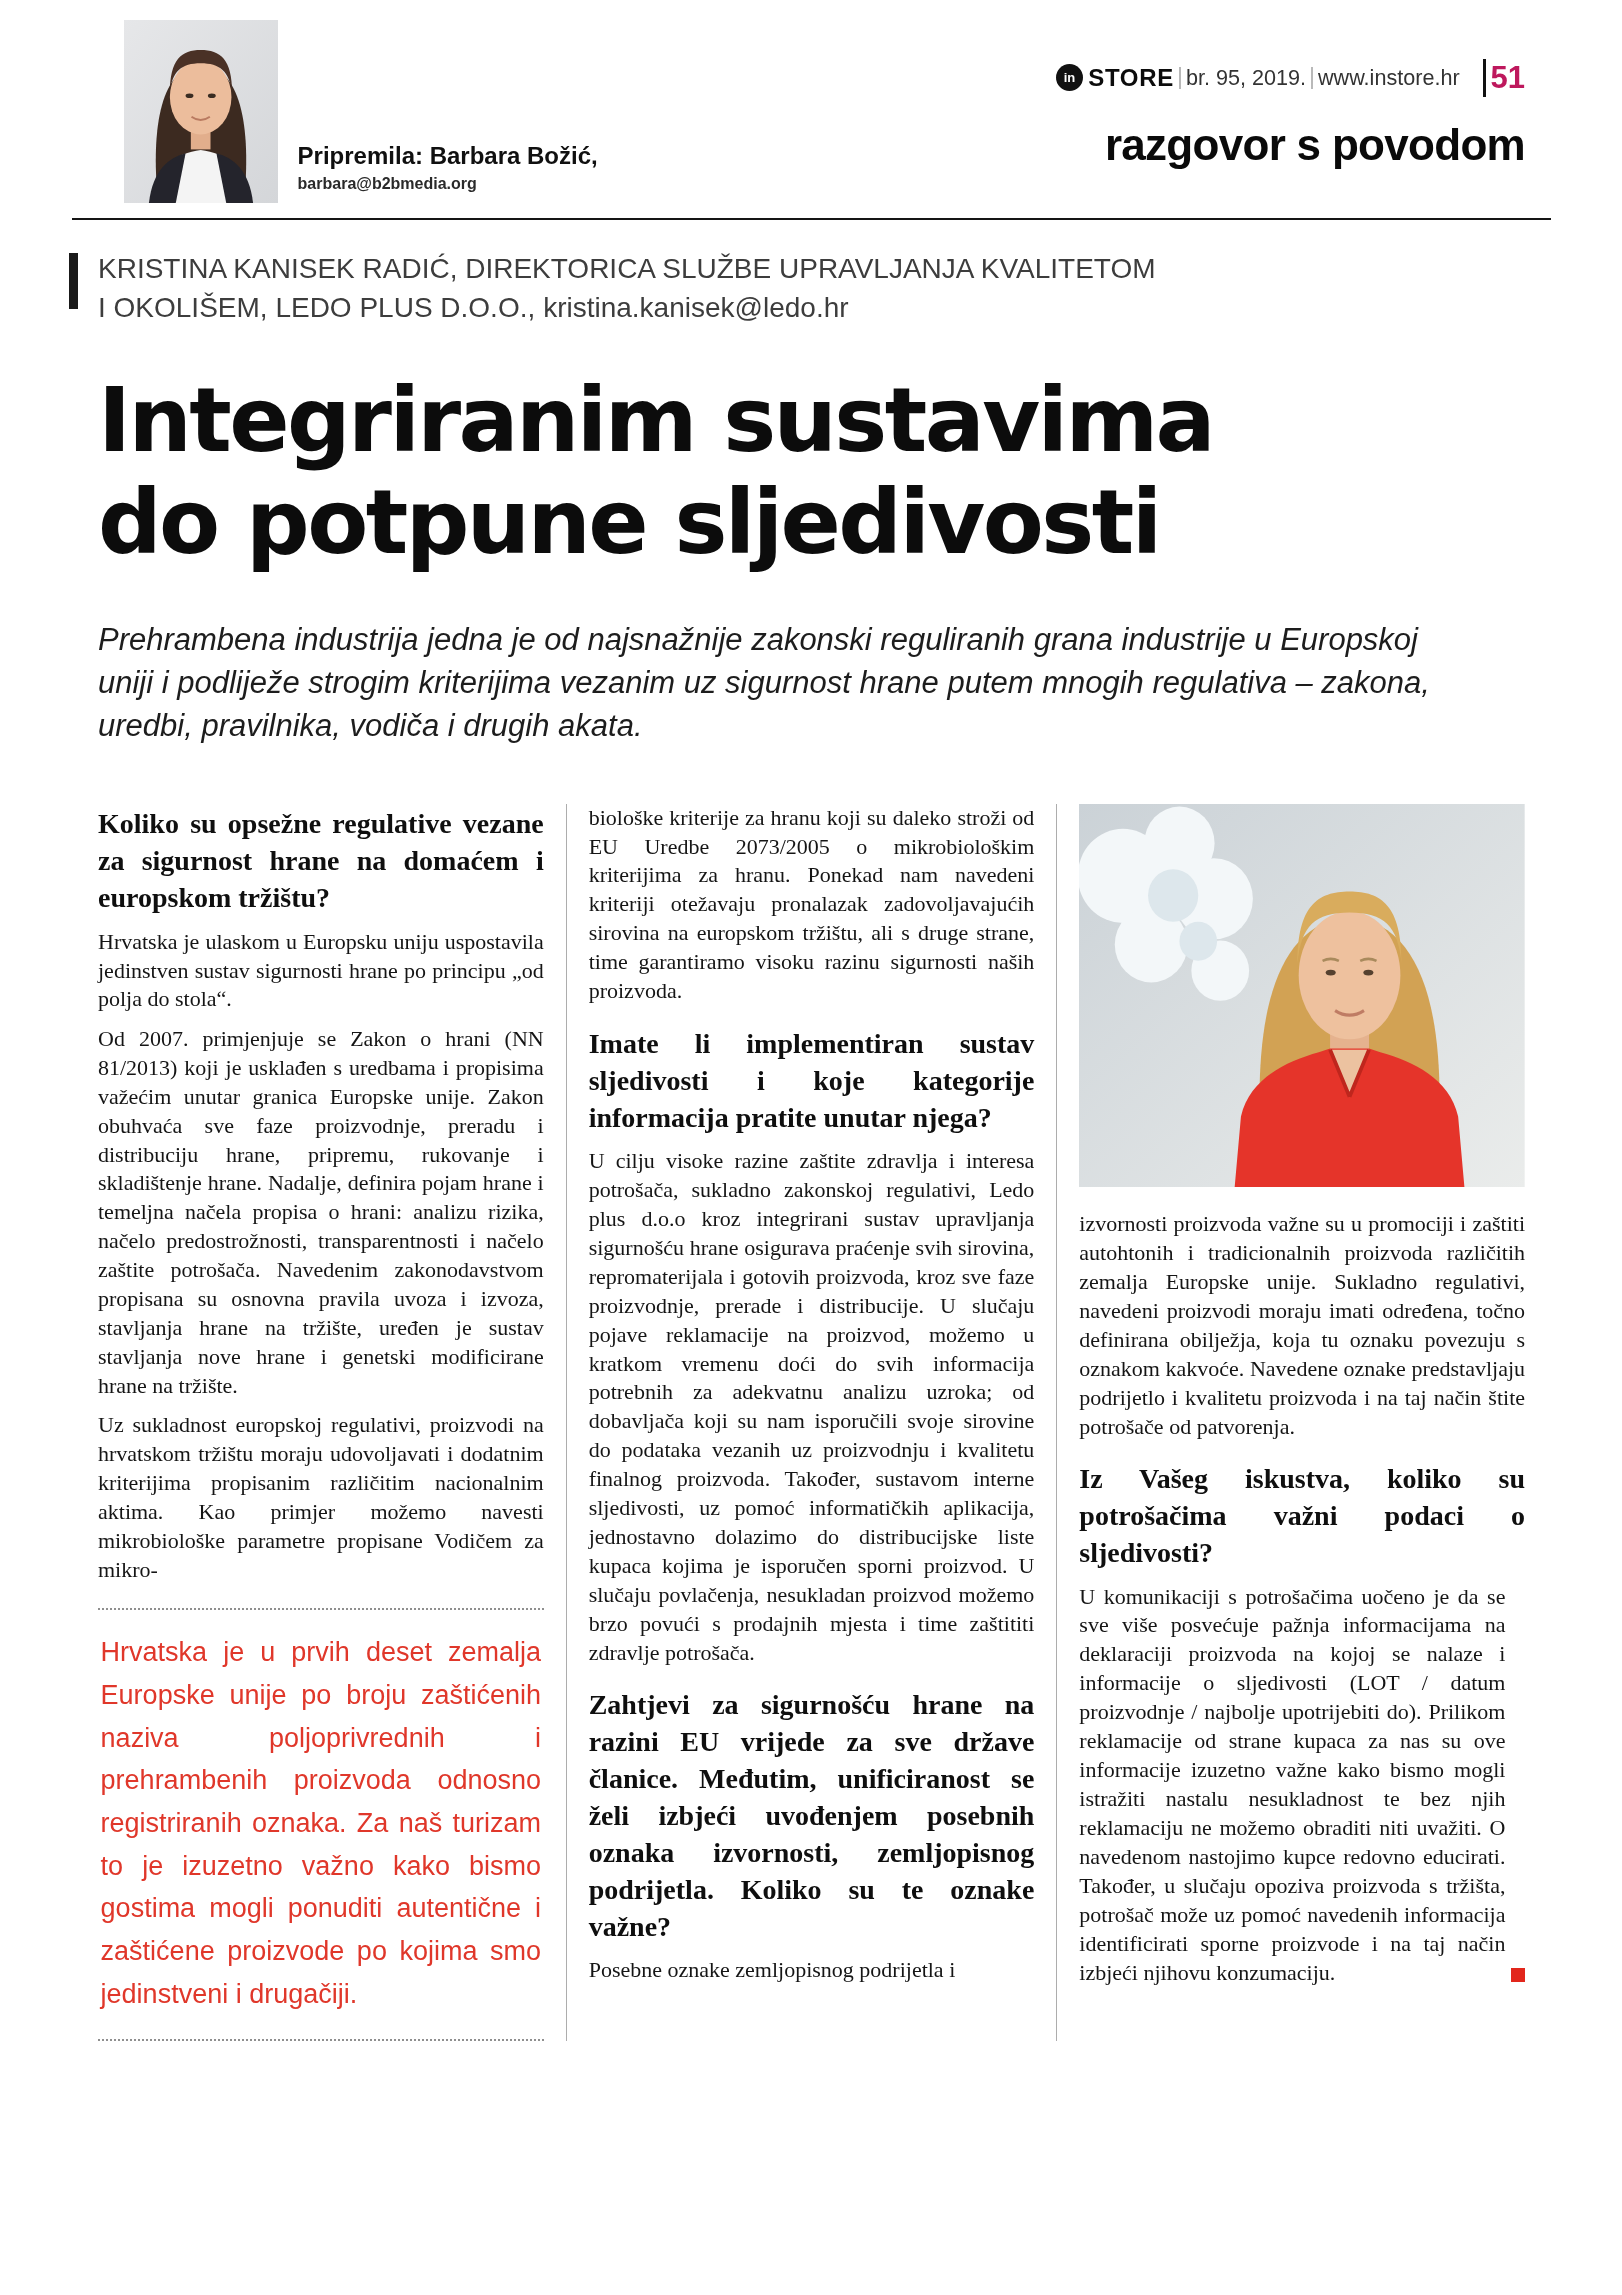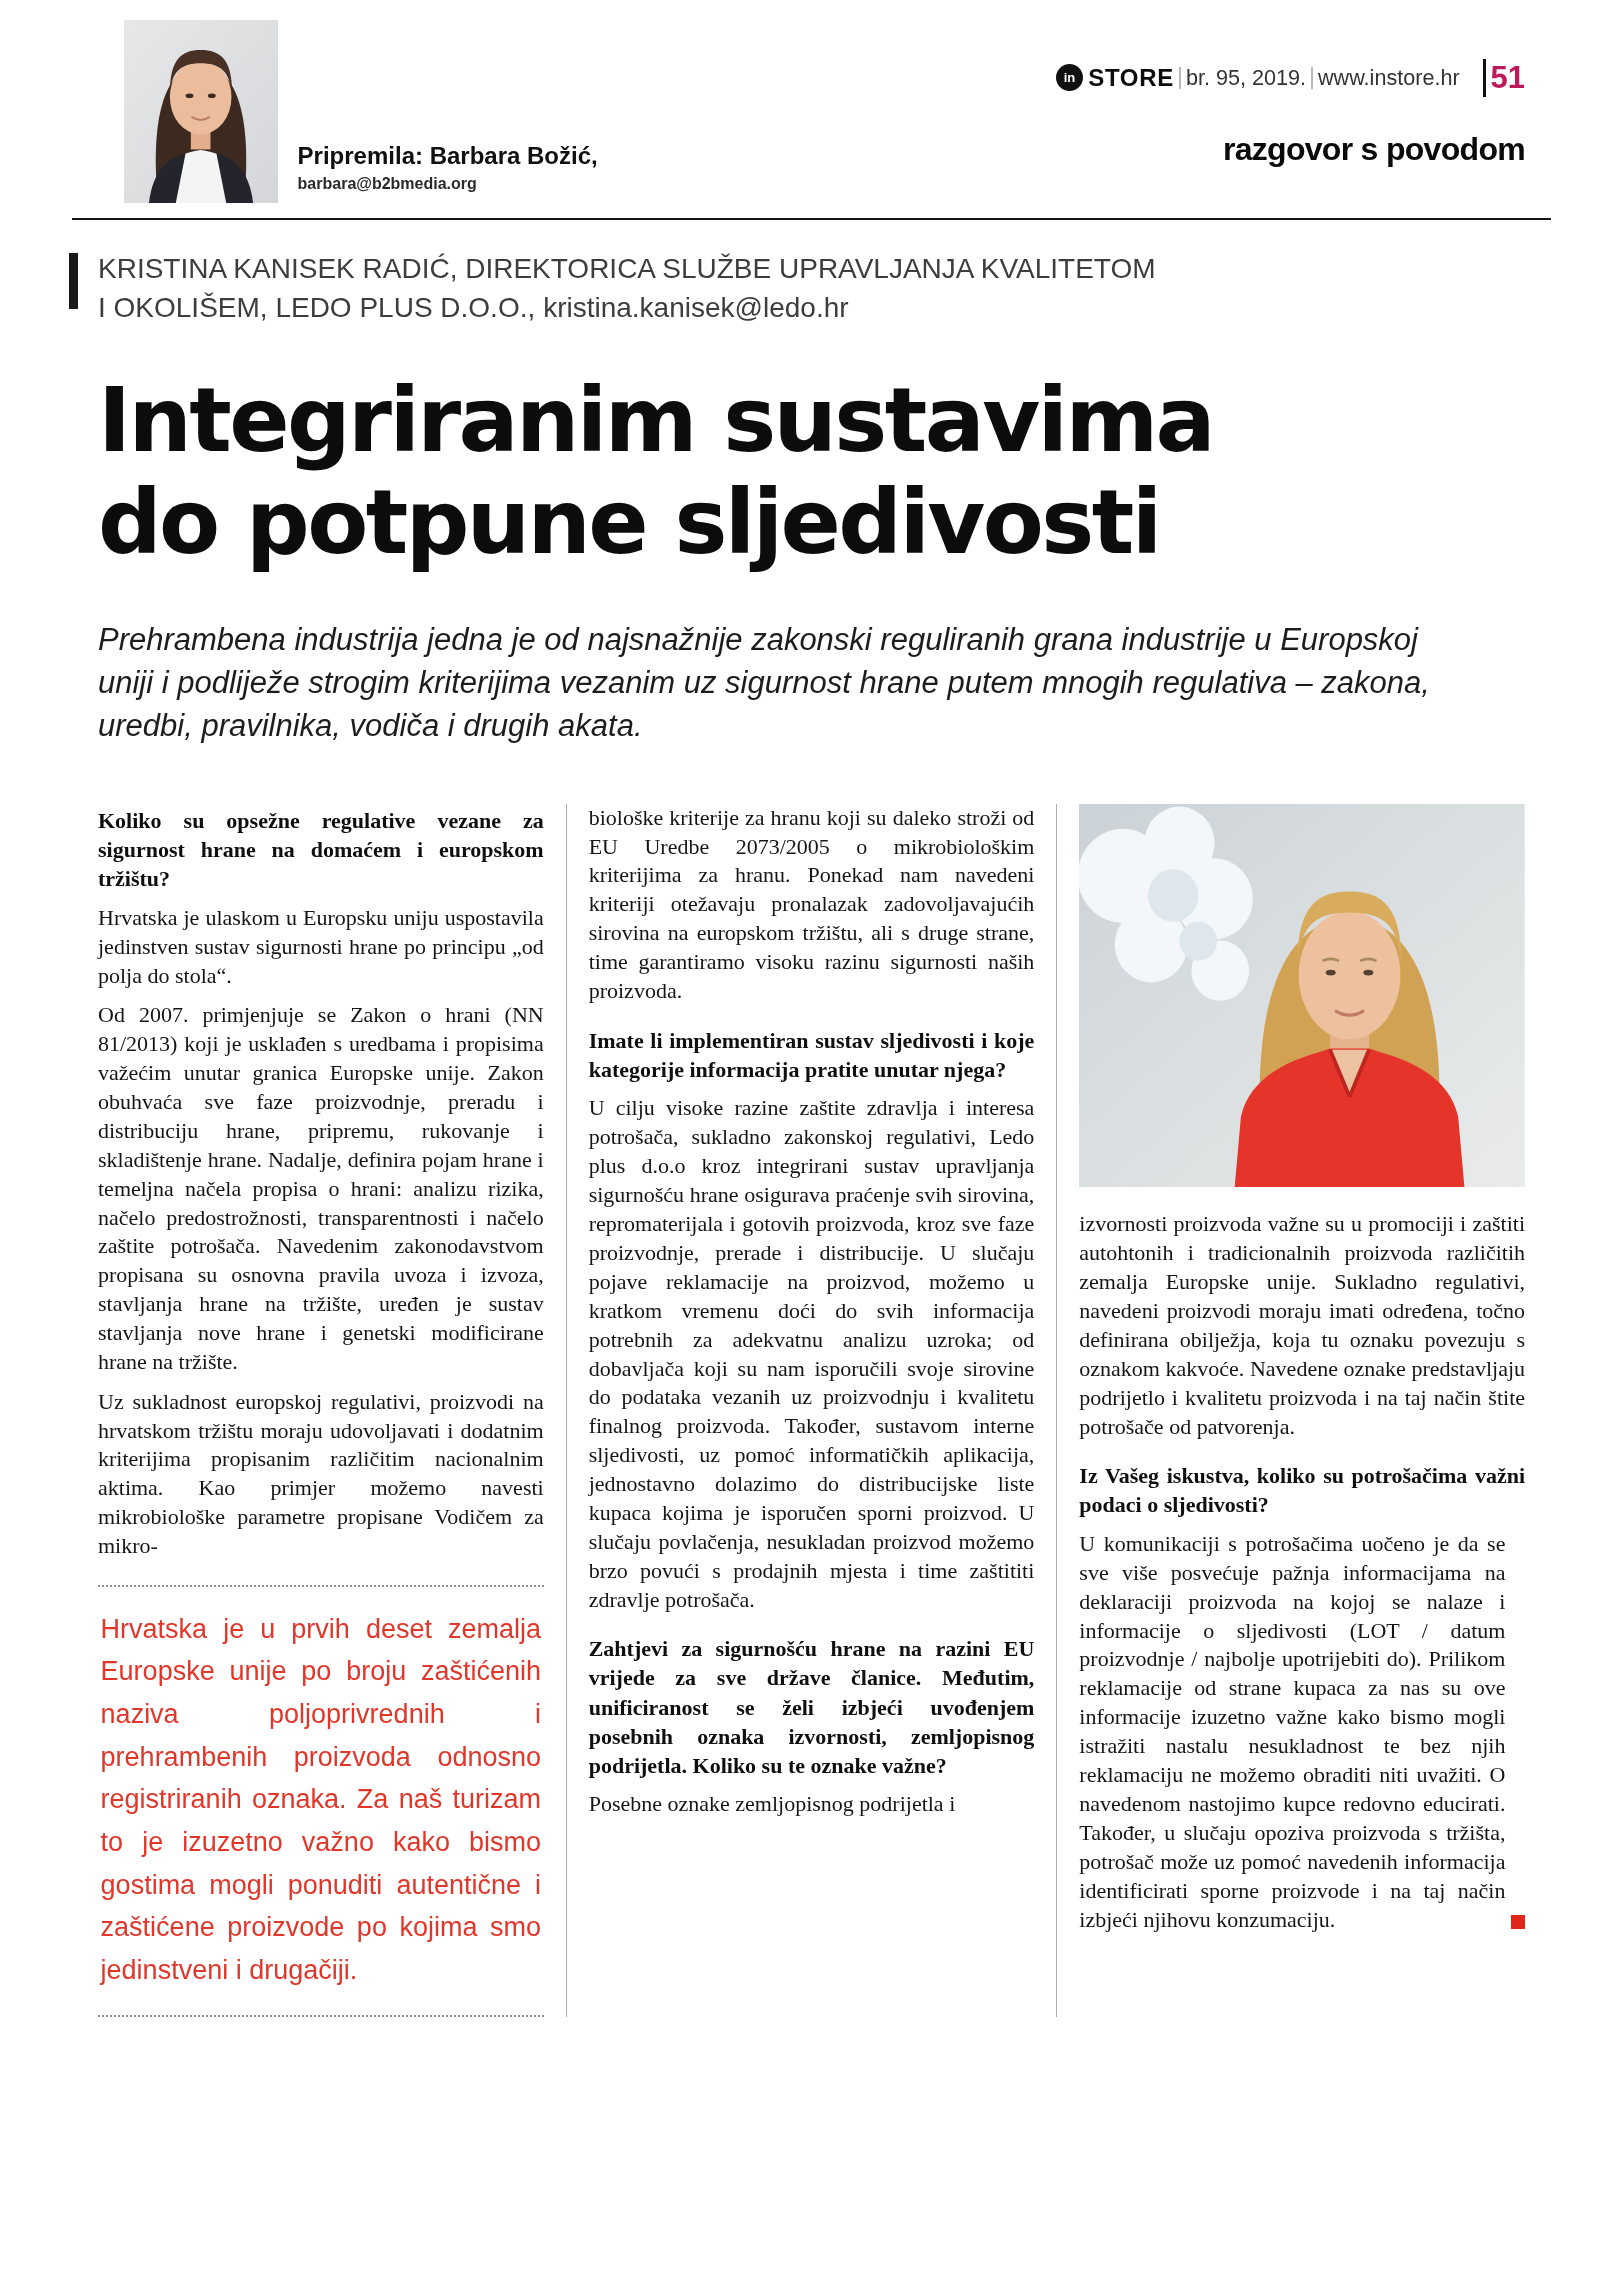--- a/index.html
+++ b/index.html
@@ -19,41 +19,41 @@
   .author-email { font-size: 16px; color: #2a2a2a; margin-top: 5.2px; font-weight: bold; }
 
   .mast-right { text-align: right; padding-top: 39px; }
   .mast-info-row { display: flex; align-items: center; justify-content: flex-end; gap: 5px; font-family: "Liberation Sans", sans-serif; }
   .logo-circle { width: 27.5px; height: 27.5px; border-radius: 50%; background: #111; color: #fff; display: flex; align-items: center; justify-content: center; font: bold 13px "Liberation Sans", sans-serif; }
   .mag-name { font-weight: bold; font-size: 24px; letter-spacing: 0.7px; color: #0c0c0c; }
   .vdiv { width: 2px; height: 22px; background: #b9b9b9; }
   .issue, .website { font-size: 21.6px; color: #333; }
   .page-sep { width: 2.6px; height: 38px; background: #111; margin-left: 18.3px; }
   .page-num { font-weight: bold; font-size: 31px; color: #be185d; }
-  .section-title { font-family: "Liberation Sans", sans-serif; font-weight: bold; font-size: 32px; letter-spacing: -0.7px; color: #0a0a0a; margin-top: 34px; }
+  .section-title { font-family: "Liberation Sans", sans-serif; font-weight: bold; font-size: 44px; letter-spacing: -0.7px; color: #0a0a0a; margin-top: 23px; }
 
   .rule { border-top: 2px solid #151515; margin: 15.7px -26px 0 -26px; }
 
   
   .kicker { margin-top: 29px; position: relative; font-family: "Liberation Sans", sans-serif; font-size: 28px; line-height: 1.4; color: #3d3d3d; }
   .kicker-bar { position: absolute; left: -29px; top: 3.9px; width: 9.2px; height: 56px; background: #1a1a1a; }
   .kicker-email { margin-left: 7.9px; }
 
   
   .headline { margin-top: 41px; font-family: "DejaVu Sans", sans-serif; font-weight: bold; font-size: 89px; line-height: 1.15; letter-spacing: -2.6px; color: #0c0c0c; }
   .lede { margin-top: 46px; font-family: "Liberation Sans", sans-serif; font-style: italic; font-size: 31px; line-height: 1.38; color: #1d1d1d; max-width: 1361px; }
 
   
   .body-cols { display: flex; margin-top: 56px; align-items: stretch; }
   .col { flex: 1; padding: 0 22px; }
   .col:first-child { padding-left: 0; }
   .col:last-child { padding-right: 0; }
   .col + .col { border-left: 0.7px solid #adadad; }
 
-  .q { font-family: "Liberation Serif", serif; font-weight: bold; font-size: 22px; line-height: 1.32; color: #0f0f0f; margin: 19.6px 0 10.5px; text-align: justify; }
+  .q { font-family: "Liberation Serif", serif; font-weight: bold; font-size: 28px; line-height: 1.32; color: #0f0f0f; margin: 19.6px 0 10.5px; text-align: justify; }
   .col > .q:first-child { margin-top: 2.6px; }
   .p { font-family: "Liberation Serif", serif; font-size: 22px; line-height: 1.315; color: #151515; text-align: justify; margin: 0 0 10.5px; hyphens: auto; -webkit-hyphens: auto; }
 
   .pullquote { margin-top: 23.6px; padding: 21px 2.6px 23.6px; border-top: 2px dotted #8f8f8f; border-bottom: 2px dotted #8f8f8f; font-family: "Liberation Sans", sans-serif; font-size: 27px; line-height: 1.58; color: #e0372a; text-align: justify; }
 
   .photo-frame { width: 100%; height: 383px; margin-bottom: 23.6px; }
   .photo-frame svg { display: block; width: 100%; height: 100%; }
 
   .p-last { position: relative; padding-right: 19.6px; }
   .endmark { position: absolute; right: 0; bottom: 5.2px; width: 14.4px; height: 14.4px; background: #e2261c; }

